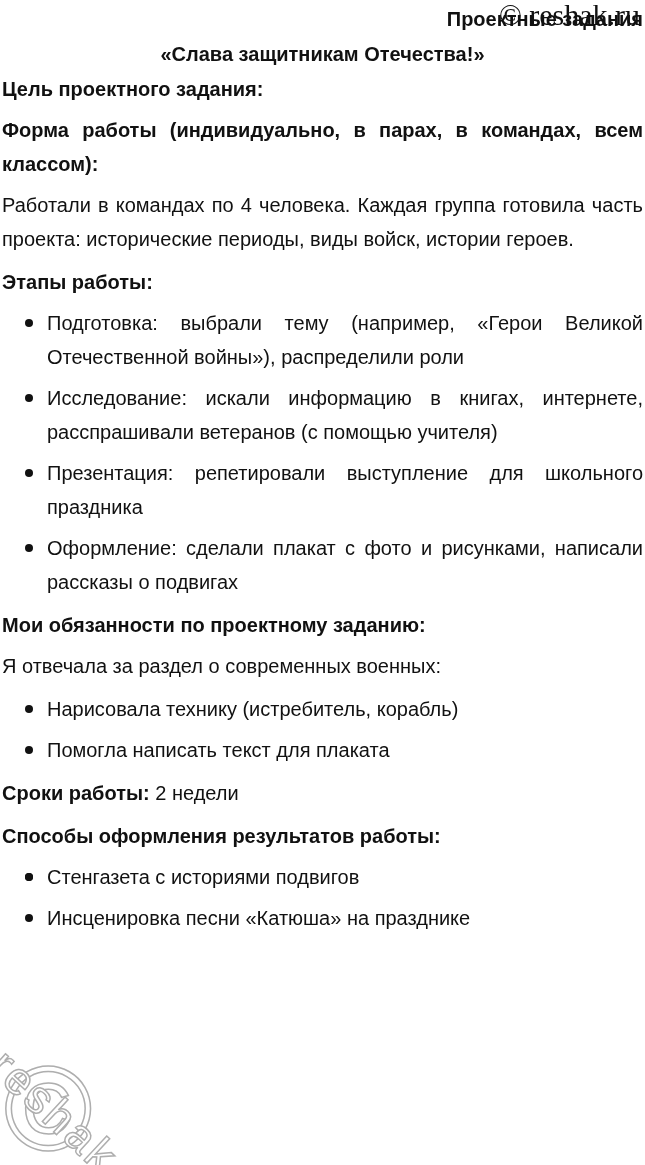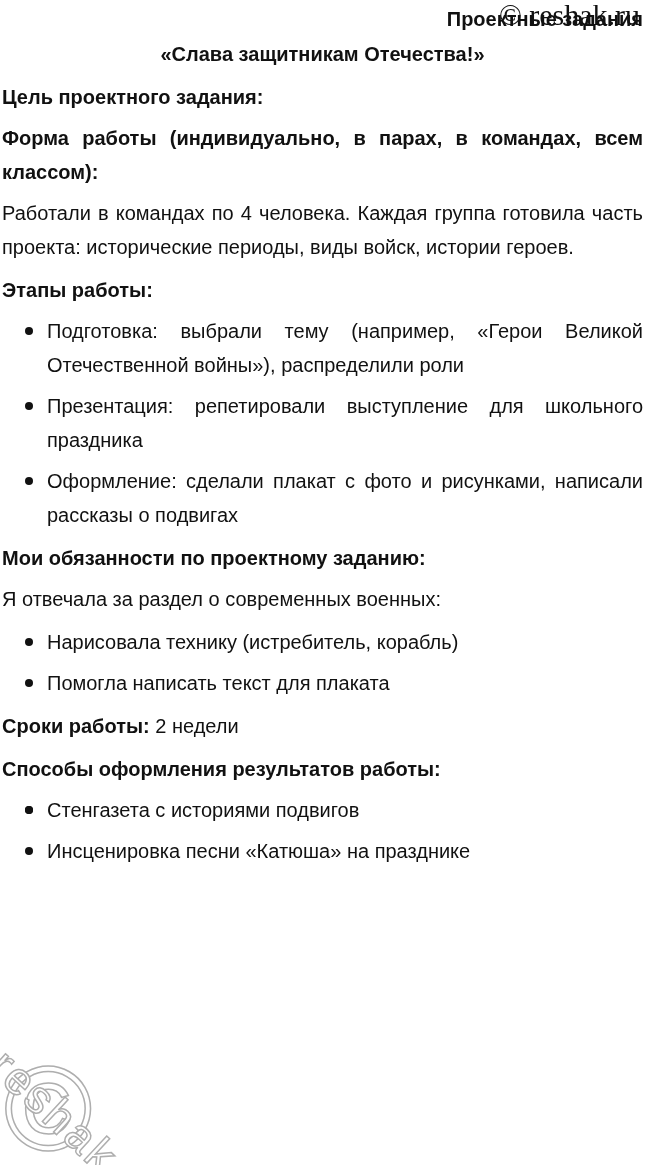--- a/index.html
+++ b/index.html
@@ -21,21 +21,21 @@
   }
   .page-title {
     text-align: right;
     font-weight: bold;
     line-height: 35px;
   }
   .page-subtitle {
     text-align: center;
     font-weight: bold;
     line-height: 35px;
-    margin-bottom: 8px;
+    margin-bottom: 0;
   }
   .copyright {
     position: absolute;
     top: 0px;
     right: 5px;
     font-family: "Liberation Serif", serif;
     font-size: 30px;
     line-height: 30px;
     color: #111;
     z-index: 2;
@@ -123,20 +123,24 @@
   <p class="para">Работали в командах по 4 человека. Каждая группа готовила часть проекта: исторические периоды, виды войск, истории героев.</p>
 
   <div class="heading">Этапы работы:</div>
   <ul class="blist">
     <li>
       <span class="dot"></span>
       <span>Подготовка: выбрали тему (например, «Герои Великой Отечественной войны»), распределили роли</span>
     </li>
     <li>
       <span class="dot"></span>
+      <span>Исследование: искали информацию в книгах, интернете, расспрашивали ветеранов (с помощью учителя)</span>
+    </li>
+    <li>
+      <span class="dot"></span>
       <span>Презентация: репетировали выступление для школьного праздника</span>
     </li>
     <li>
       <span class="dot"></span>
       <span>Оформление: сделали плакат с фото и рисунками, написали рассказы о подвигах</span>
     </li>
   </ul>
 
   <div class="heading">Мои обязанности по проектному заданию:</div>
   <p class="para">Я отвечала за раздел о современных военных:</p>

